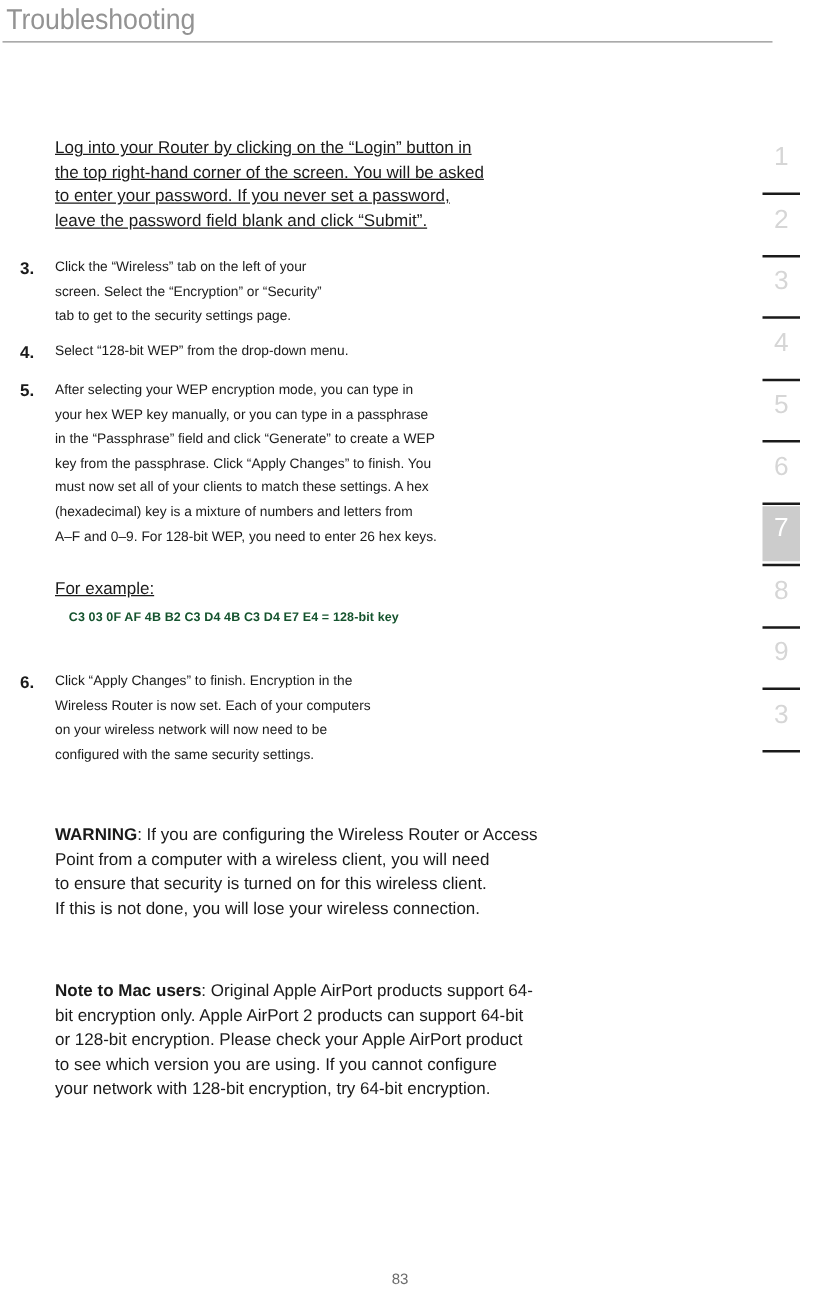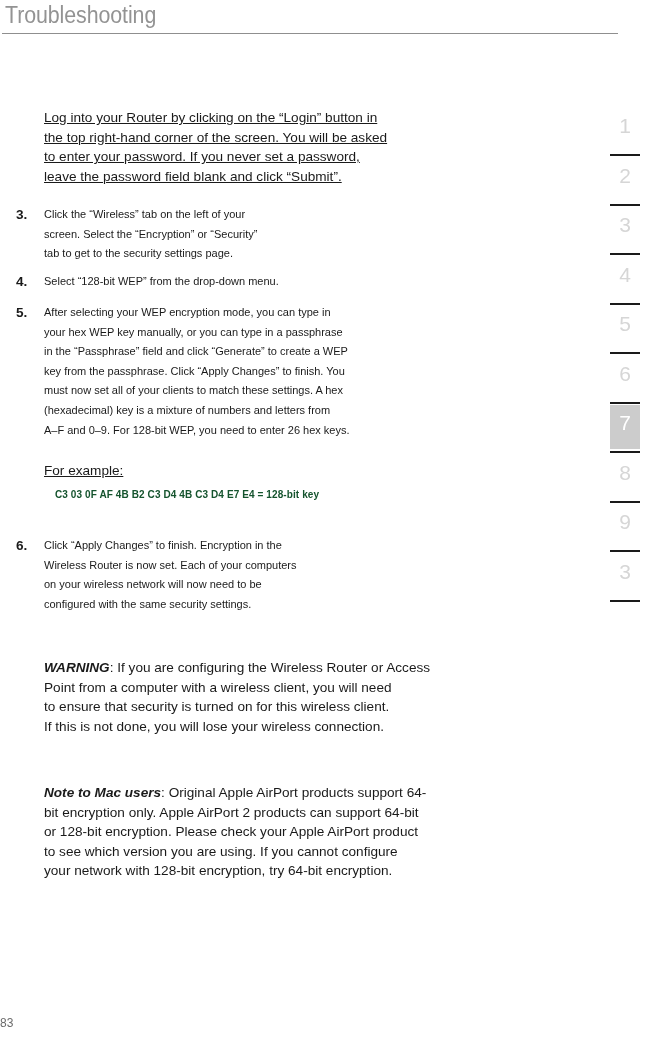--- a/index.html
+++ b/index.html
@@ -154,34 +154,33 @@
   .notice {
     position: absolute;
     left: 44px;
     width: 545px;
     font-size: 13.6px;
     line-height: 19.6px;
     color: #1a1a1a;
   }
   .notice-lead {
     font-weight: bold;
-    font-style: italic;
   }
   .notice-text {
     white-space: pre-line;
     margin-top: 12px;
   }
 
   
   .page-number {
     position: absolute;
     left: 0;
     top: 1016px;
     width: 640px;
-    text-align: left;
+    text-align: center;
     font-size: 12px;
     line-height: 14px;
     color: #6b6b6b;
   }
 </style>
 </head>
 <body>
 
 <div class="page-header">
   <div class="page-header-title">Troubleshooting</div>

